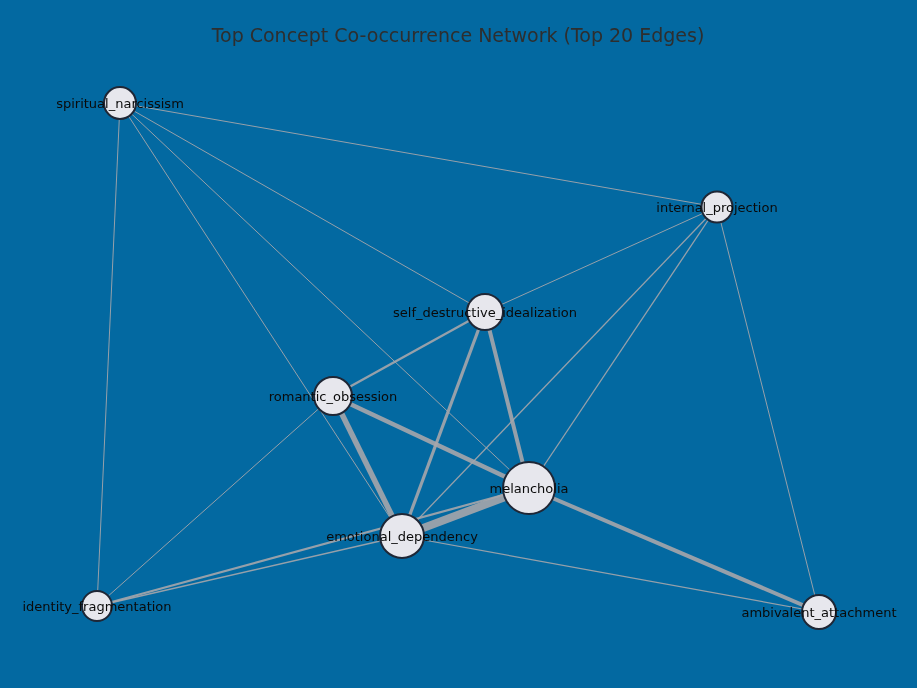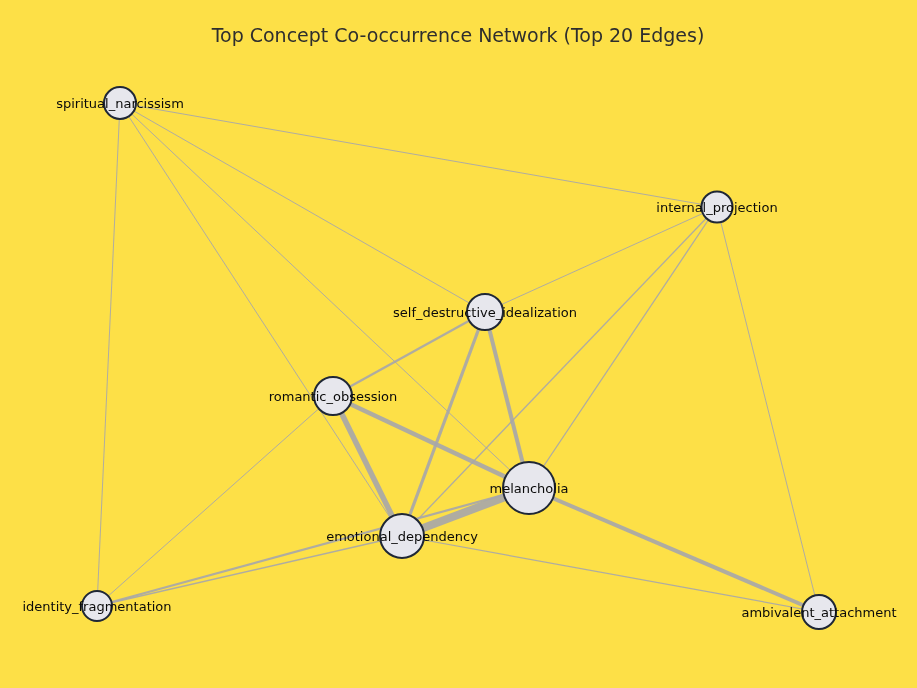--- a/index.html
+++ b/index.html
@@ -8,21 +8,21 @@
     background: #ffffff;
     width: 917px;
     height: 688px;
     overflow: hidden;
     font-family: "DejaVu Sans", "Liberation Sans", sans-serif;
   }
   .figure {
     position: relative;
     width: 917px;
     height: 688px;
-    background: #fde047;
+    background: #0369a1;
   }
   svg { display: block; }
   .chart-title {
     font-family: "DejaVu Sans", "Liberation Sans", sans-serif;
     font-size: 19px;
     fill: #2e2e2e;
   }
   .node-label {
     font-family: "DejaVu Sans", "Liberation Sans", sans-serif;
     font-size: 13px;

